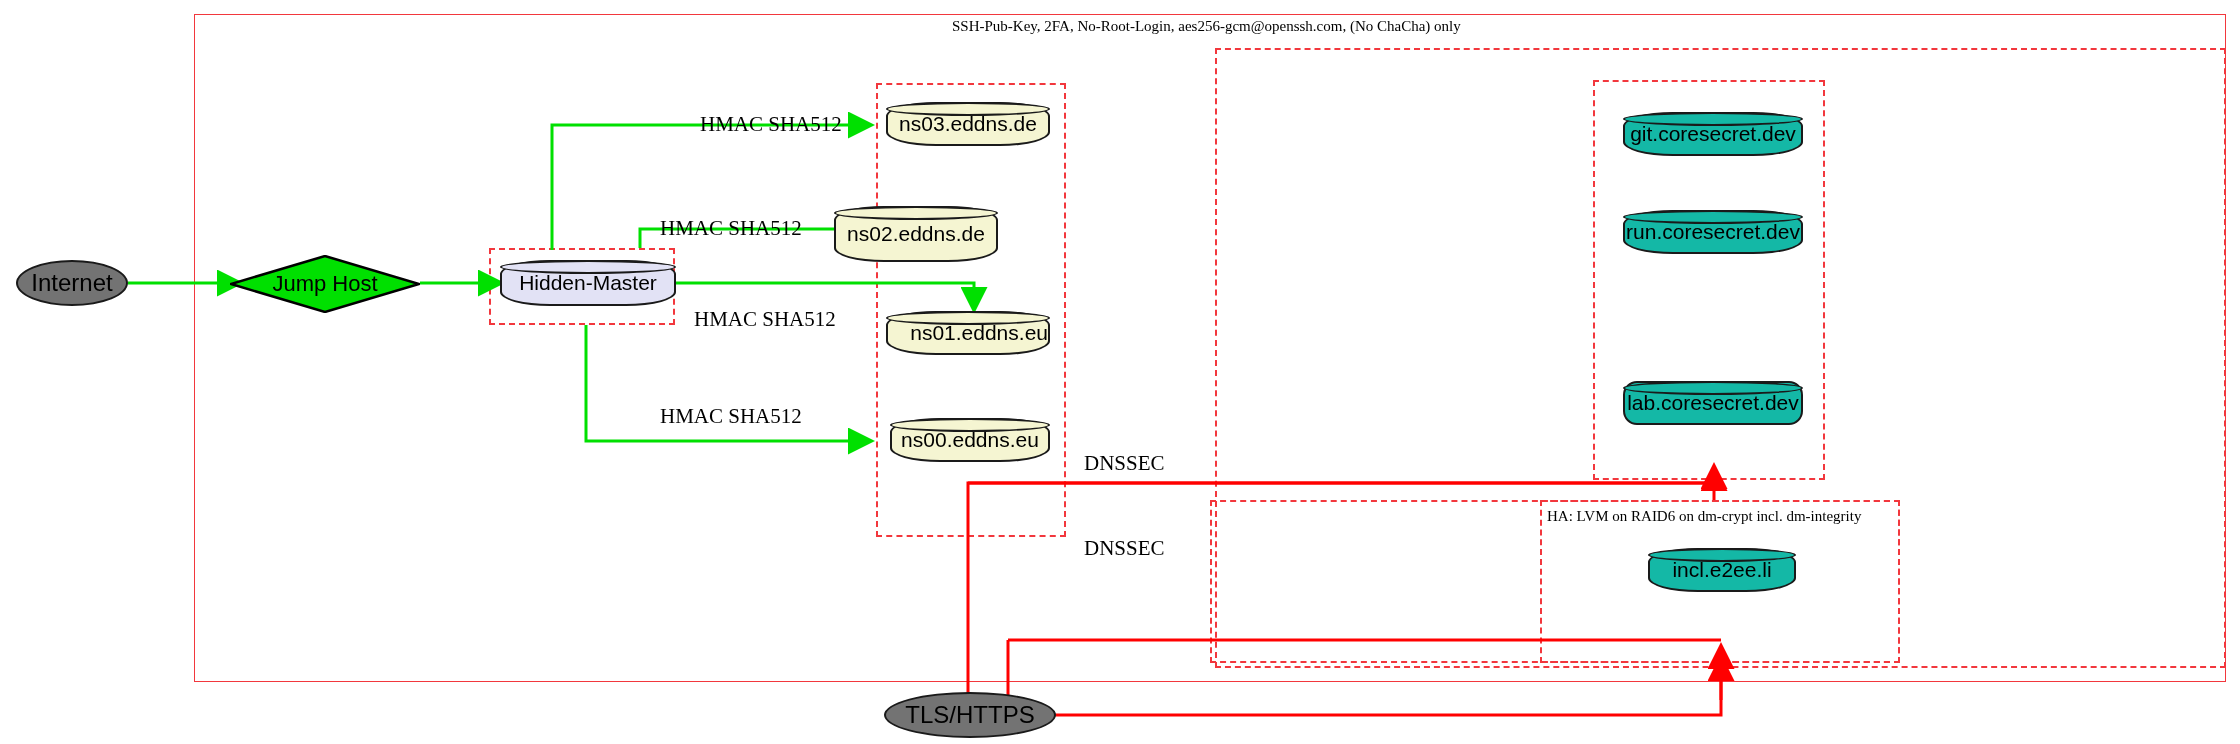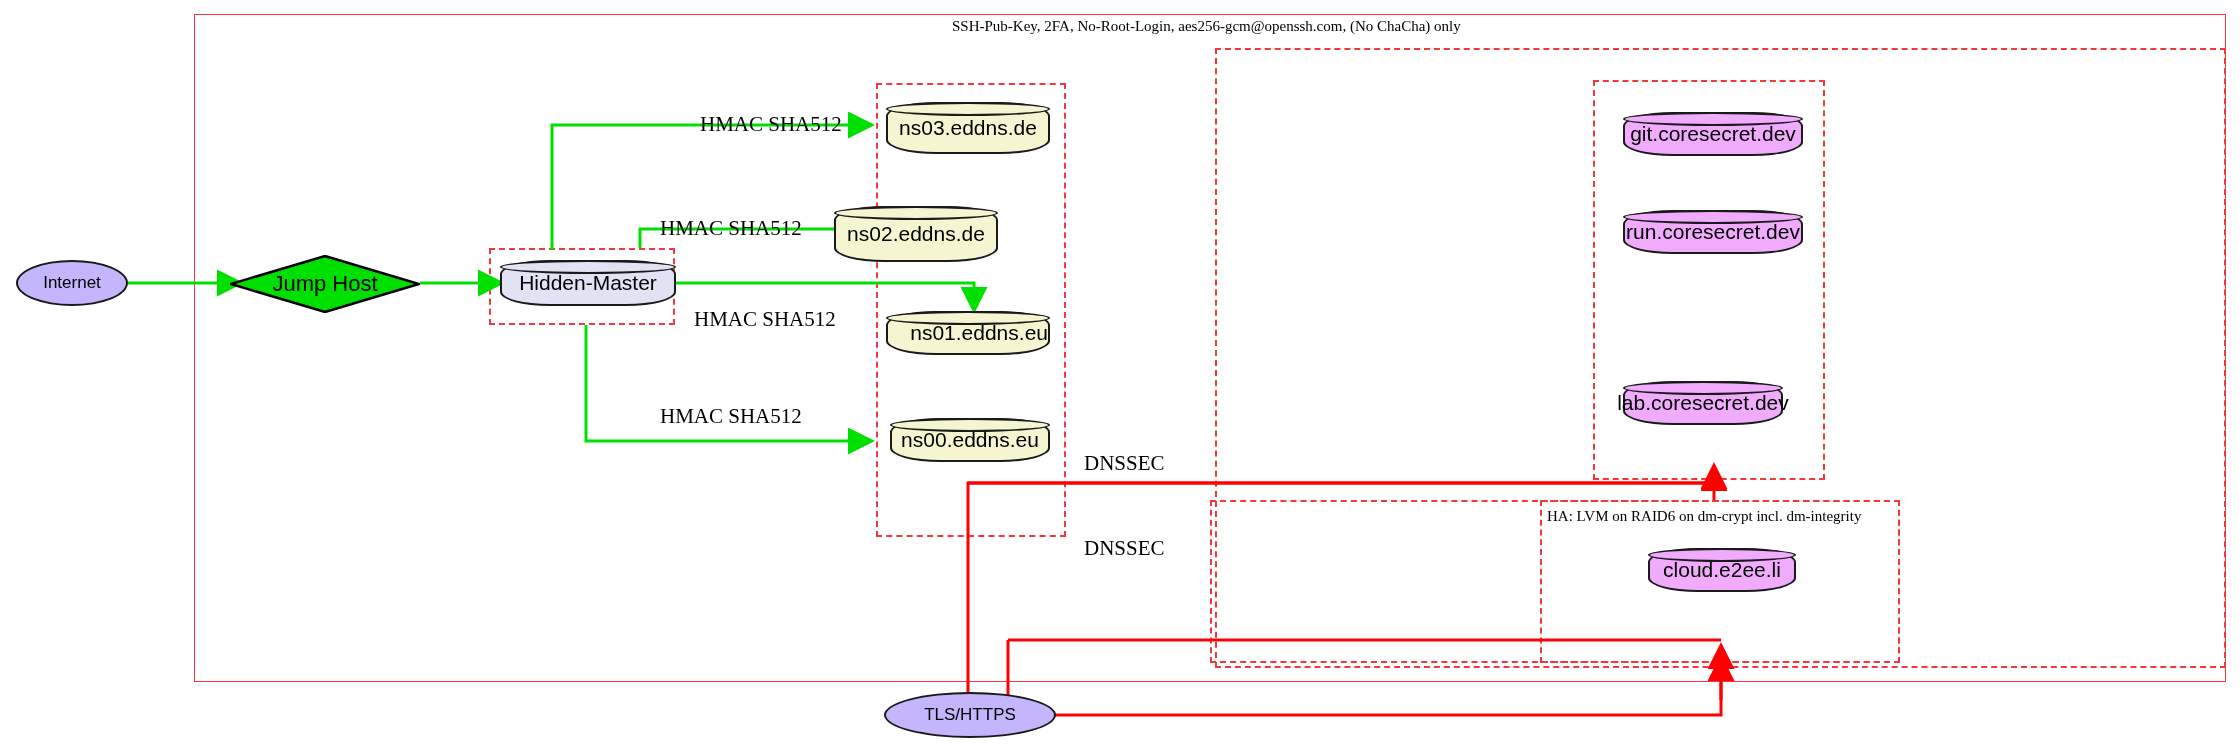--- a/index.html
+++ b/index.html
@@ -11,25 +11,25 @@
   
   .node{position:absolute;box-sizing:border-box;}
   .cyl{border:2px solid #1a1a1a;border-radius:50px/14px;
        display:flex;align-items:center;justify-content:center;
        font-size:21px;color:#000;white-space:nowrap;}
   .cyl::before{content:"";position:absolute;left:-2px;right:-2px;top:-2px;height:14px;
        border:2px solid #1a1a1a;border-radius:50%;box-sizing:border-box;background:inherit;}
   .cyl span{position:relative;z-index:2;}
   .cyl-master{background:#e2e2f5;}
   .cyl-dns{background:#f5f5d2;}
-  .cyl-pink{background:#f0abfc;}
+  .cyl-pink{background:#14b8a6;}
 
-  .ellipse{border:2px solid #1a1a1a;border-radius:50%;background:#c4b5fd;
+  .ellipse{border:2px solid #1a1a1a;border-radius:50%;background:#737373;
        display:flex;align-items:center;justify-content:center;
-       font-size:17px;color:#000;white-space:nowrap;}
+       font-size:24px;color:#000;white-space:nowrap;}
 
   .diamond-wrap{position:absolute;}
   .diamond-wrap .dlabel{position:absolute;left:0;top:0;width:100%;height:100%;
        display:flex;align-items:center;justify-content:center;
        font-size:22px;color:#000;white-space:nowrap;z-index:3;}
 
   
   .cluster{position:absolute;box-sizing:border-box;
        border:2px dashed #f2373d;background:transparent;}
   .solid-cluster{position:absolute;box-sizing:border-box;
@@ -112,43 +112,43 @@
     <svg width="190" height="58" viewBox="0 0 190 58" xmlns="http://www.w3.org/2000/svg">
       <polygon points="95,1 189,29 95,57 1,29" fill="#00e000" stroke="#000" stroke-width="2.5"></polygon>
     </svg>
     <div class="dlabel">Jump Host</div>
   </div>
 
   <div class="node cyl cyl-master" style="left:500px;top:260px;width:176px;height:46px;align-items:center;">
     <span>Hidden-Master</span>
   </div>
 
-  <div class="node cyl cyl-dns" style="left:886px;top:102px;width:164px;height:52px;">
+  <div class="node cyl cyl-dns" style="left:886px;top:102px;width:164px;height:44px;">
     <span>ns03.eddns.de</span>
   </div>
   <div class="node cyl cyl-dns" style="left:834px;top:206px;width:164px;height:56px;">
     <span>ns02.eddns.de</span>
   </div>
   <div class="node cyl cyl-dns" style="left:886px;top:311px;width:164px;height:44px;justify-content:flex-end;">
     <span>ns01.eddns.eu</span>
   </div>
   <div class="node cyl cyl-dns" style="left:890px;top:418px;width:160px;height:44px;">
     <span>ns00.eddns.eu</span>
   </div>
 
   <div class="node cyl cyl-pink" style="left:1623px;top:112px;width:180px;height:44px;">
     <span>git.coresecret.dev</span>
   </div>
   <div class="node cyl cyl-pink" style="left:1623px;top:210px;width:180px;height:44px;">
     <span>run.coresecret.dev</span>
   </div>
-  <div class="node cyl cyl-pink" style="left:1623px;top:381px;width:160px;height:44px;">
+  <div class="node cyl cyl-pink" style="left:1623px;top:381px;width:180px;height:44px;border-radius:14px;">
     <span>lab.coresecret.dev</span>
   </div>
   <div class="node cyl cyl-pink" style="left:1648px;top:548px;width:148px;height:44px;">
-    <span>cloud.e2ee.li</span>
+    <span>incl.e2ee.li</span>
   </div>
 
   <div class="node ellipse" style="left:884px;top:692px;width:172px;height:46px;">
     <span>TLS/HTTPS</span>
   </div>
 
 </div>
 
 </body></html>

